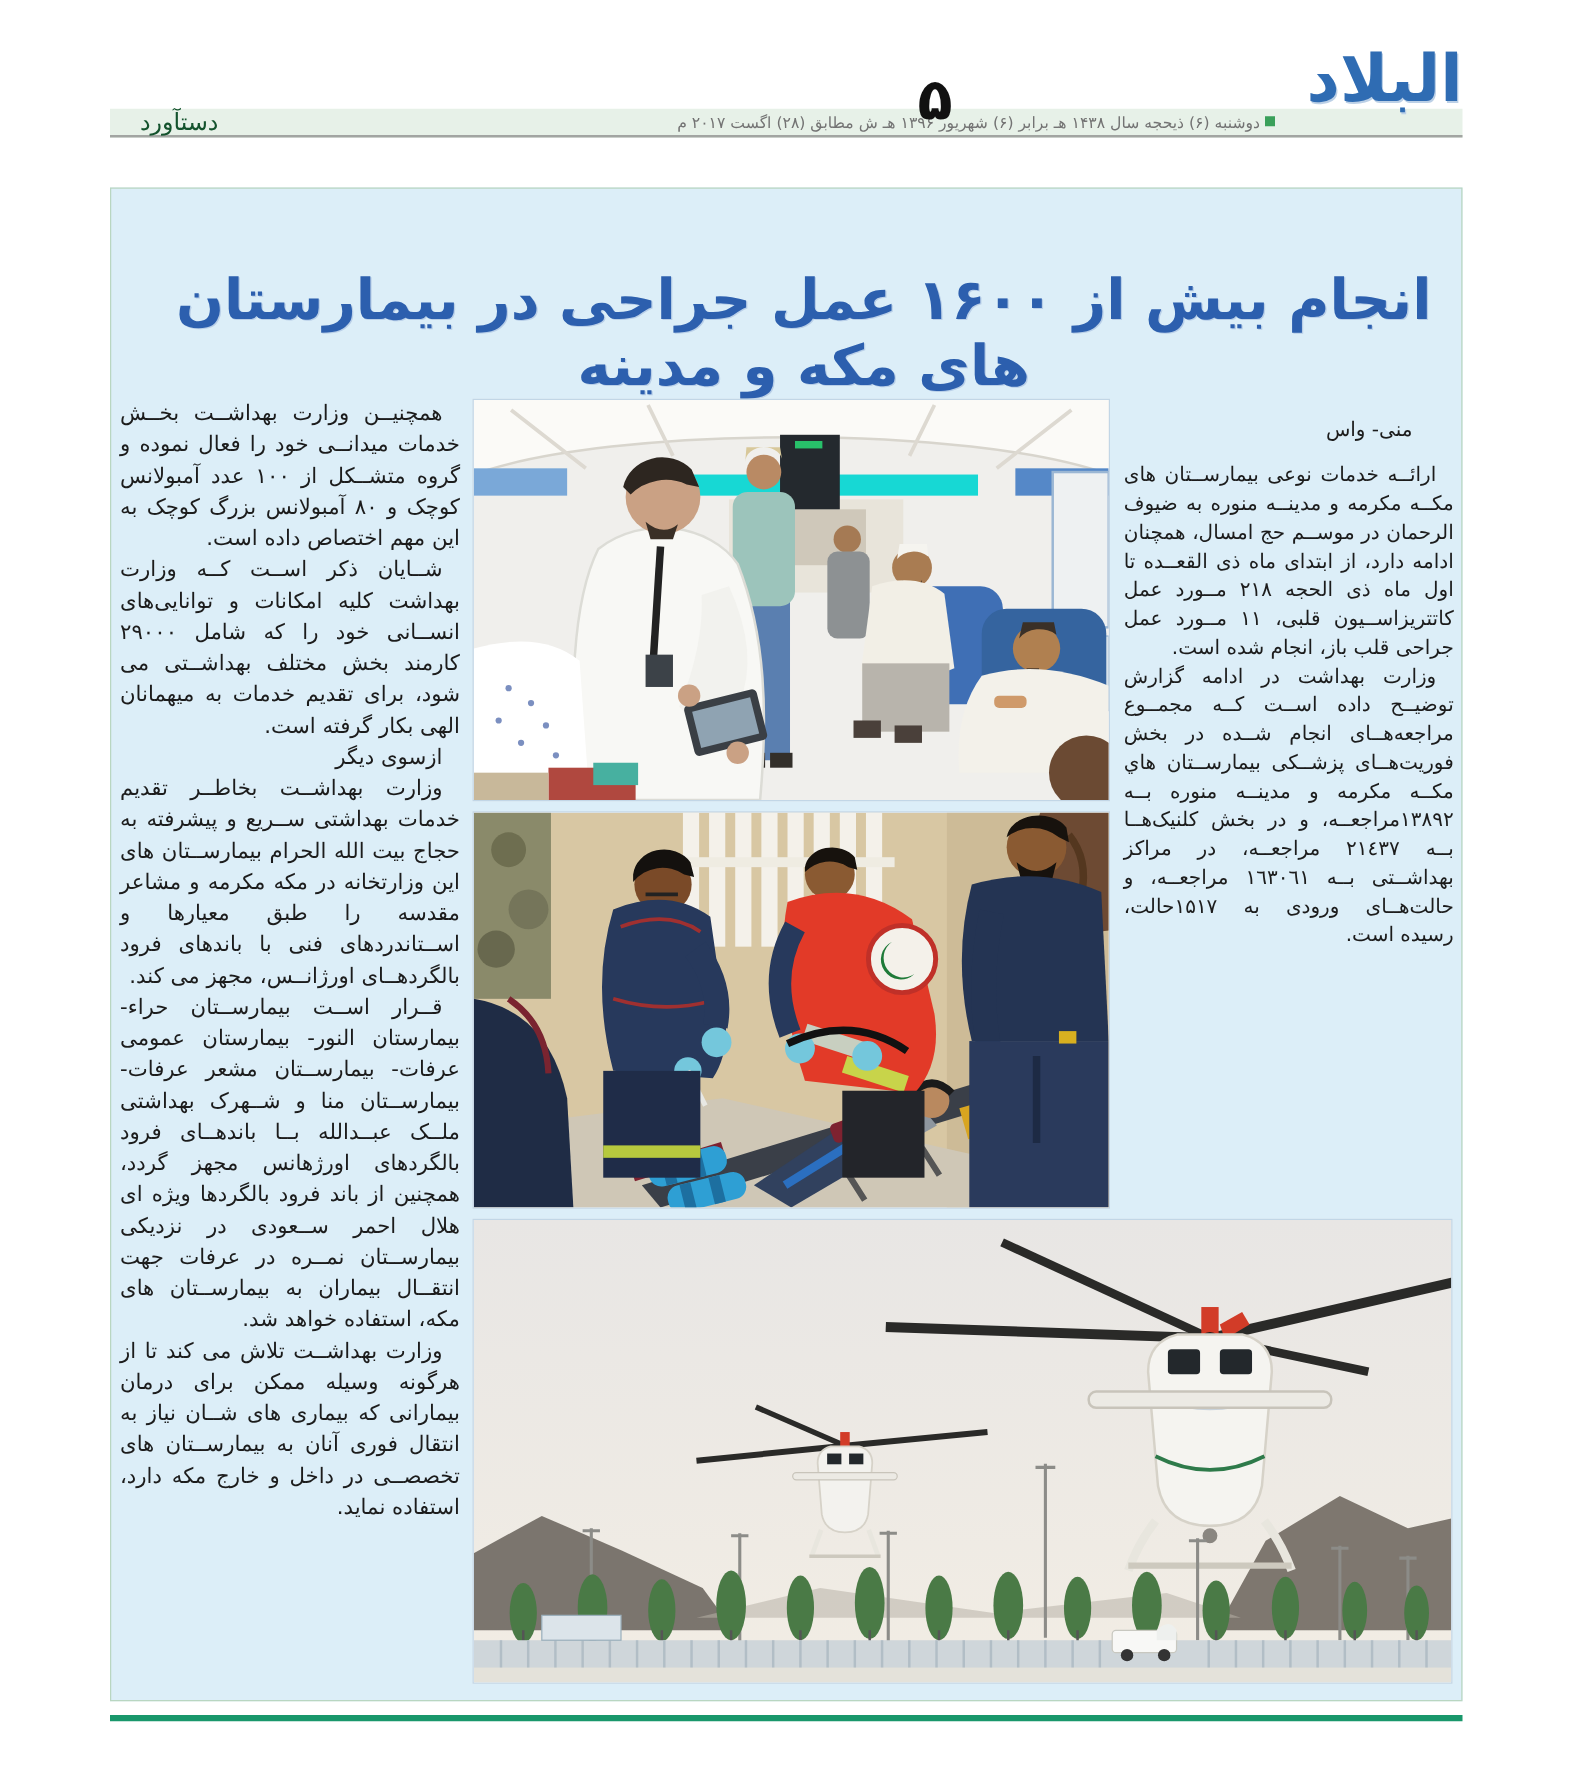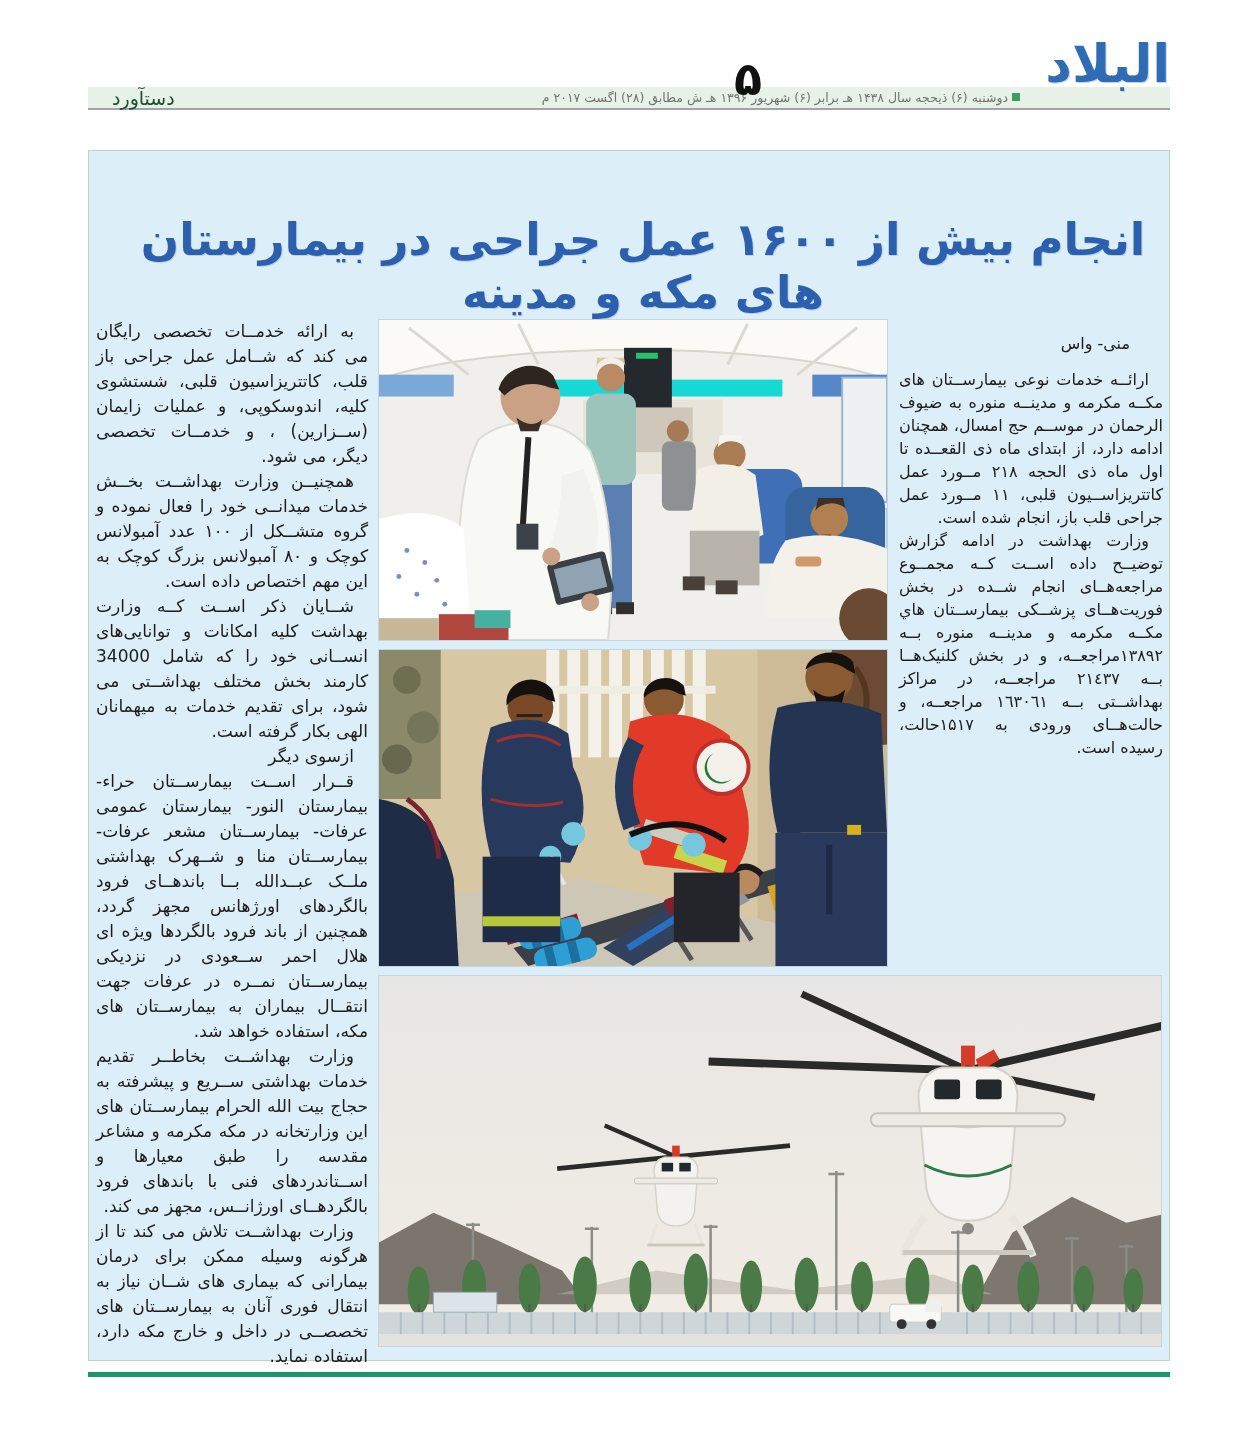--- a/index.html
+++ b/index.html
@@ -62,26 +62,25 @@
     <div class="col col-right">
       <p class="byline">منی- واس</p>
       <div>
           <p class="para">ارائــه خدمات نوعی بیمارســتان های مکــه مکرمه و مدینــه منوره به ضیوف الرحمان در موســم حج امسال، همچنان ادامه دارد، از ابتدای ماه ذی القعــده تا اول ماه ذی الحجه ۲۱۸ مــورد عمل کاتتریزاســیون قلبی، ۱۱ مــورد عمل جراحی قلب باز، انجام شده است.</p>
           <p class="para">وزارت بهداشت در ادامه گزارش توضیــح داده اســت کــه مجمــوع مراجعه‌هــای انجام شــده در بخش فوریت‌هــای پزشــکی بیمارســتان هاي مکــه مکرمه و مدینــه منوره بــه ۱۳۸۹۲مراجعــه، و در بخش کلنیک‌هــا بــه ۲۱٤۳۷ مراجعــه، در مراکز بهداشــتی بــه ۱٦۳۰٦۱ مراجعــه، و حالت‌هــای ورودی به ۱۵۱۷حالت، رسیده است.</p>
         </div>
     </div>
 
     <div class="col col-left">
       <div>
-          <p class="para">به ارائه خدمــات تخصصی رایگان می کند که شــامل عمل جراحی باز قلب، کاتتریزاسیون قلبی، شستشوی کلیه، اندوسکوپی، و عملیات زایمان (ســزارین) ، و خدمــات تخصصی دیگر، می شود.</p>
           <p class="para">همچنیــن وزارت بهداشــت بخــش خدمات میدانــی خود را فعال نموده و گروه متشــکل از ۱۰۰ عدد آمبولانس کوچک و ۸۰ آمبولانس بزرگ کوچک به این مهم اختصاص داده است.</p>
-          <p class="para">شــایان ذکر اســت کــه وزارت بهداشت کلیه امکانات و توانایی‌های انســانی خود را که شامل 34000 کارمند بخش مختلف بهداشــتی می شود، برای تقدیم خدمات به میهمانان الهی بکار گرفته است.</p>
+          <p class="para">شــایان ذکر اســت کــه وزارت بهداشت کلیه امکانات و توانایی‌های انســانی خود را که شامل ۲۹۰۰۰ کارمند بخش مختلف بهداشــتی می شود، برای تقدیم خدمات به میهمانان الهی بکار گرفته است.</p>
           <p class="para">ازسوی دیگر</p>
+          <p class="para">وزارت بهداشــت بخاطــر تقدیم خدمات بهداشتی ســریع و پیشرفته به حجاج بیت الله الحرام بیمارســتان های این وزارتخانه در مکه مکرمه و مشاعر مقدسه را طبق معیارها و اســتاندردهای فنی با باندهای فرود بالگردهــای اورژانــس، مجهز می کند.</p>
           <p class="para">قــرار اســت بیمارســتان حراء- بیمارستان النور- بیمارستان عمومی عرفات- بیمارســتان مشعر عرفات- بیمارســتان منا و شــهرک بهداشتی ملــک عبــدالله بــا باندهــای فرود بالگردهای اورژهانس مجهز گردد، همچنین از باند فرود بالگردها ویژه ای هلال احمر ســعودی در نزدیکی بیمارســتان نمــره در عرفات جهت انتقــال بیماران به بیمارســتان های مکه، استفاده خواهد شد.</p>
-          <p class="para">وزارت بهداشــت بخاطــر تقدیم خدمات بهداشتی ســریع و پیشرفته به حجاج بیت الله الحرام بیمارســتان های این وزارتخانه در مکه مکرمه و مشاعر مقدسه را طبق معیارها و اســتاندردهای فنی با باندهای فرود بالگردهــای اورژانــس، مجهز می کند.</p>
           <p class="para">وزارت بهداشــت تلاش می کند تا از هرگونه وسیله ممکن برای درمان بیمارانی که بیماری های شــان نیاز به انتقال فوری آنان به بیمارســتان های تخصصــی در داخل و خارج مکه دارد، استفاده نماید.</p>
         </div>
     </div>
 
     <figure class="photo photo-top">
       <svg viewBox="0 0 510 322" preserveAspectRatio="none">
         <rect width="510" height="322" fill="#f0efec"></rect>
         <path d="M0,0 H510 V60 C400,20 110,20 0,60 Z" fill="#fbfaf7"></path>
         <path d="M0,60 C110,20 400,20 510,60" stroke="#d8d5cd" stroke-width="2" fill="none"></path>
         <path d="M30,8 L90,55 M140,4 L160,45 M370,4 L350,45 M480,8 L420,55" stroke="#ddd9d1" stroke-width="3" fill="none"></path>

